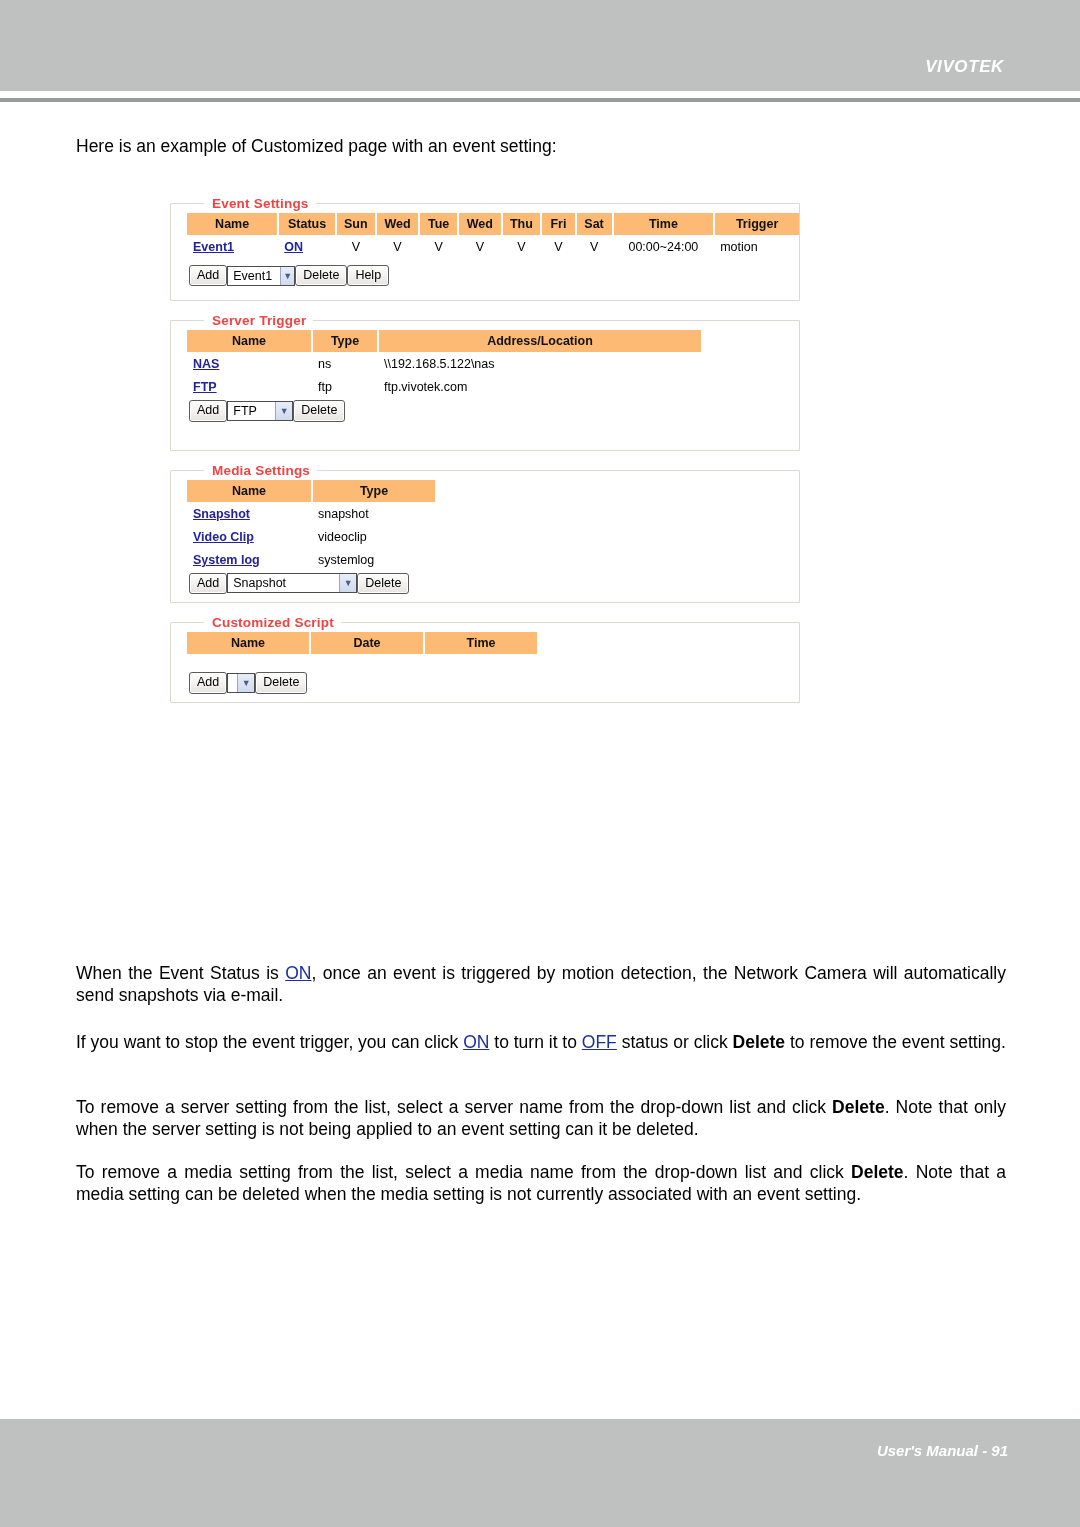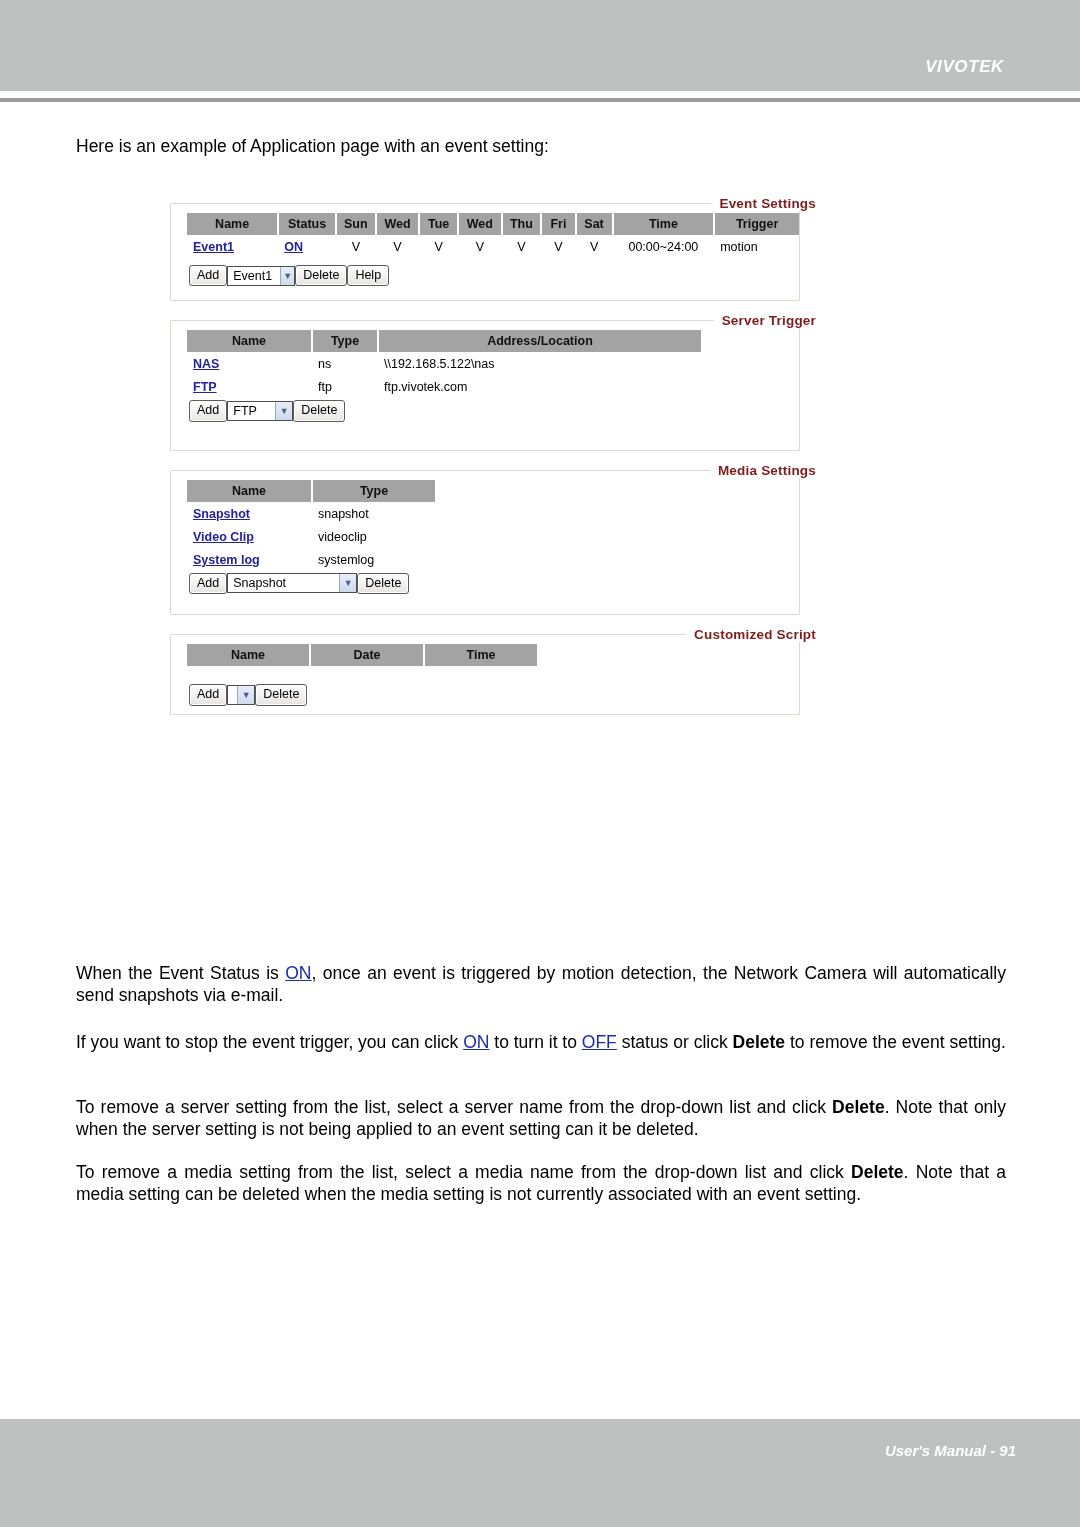--- a/index.html
+++ b/index.html
@@ -45,21 +45,21 @@
   
   .page-footer {
     position: absolute;
     left: 0; top: 1419px;
     width: 1080px;
     height: 108px;
     background: #bfc1c1;
   }
   .footer-text {
     position: absolute;
-    right: 64px;
+    right: 72px;
     top: 1443px;
     font-size: 15px;
     font-style: italic;
     font-weight: bold;
     color: #ffffff;
     line-height: 1;
   }
 
   
   .intro {
@@ -99,38 +99,37 @@
 
   fieldset.panel {
     border: 1px solid #ded9cf;
     border-radius: 1px;
     margin: 0 0 12px 0;
     padding: 0 0 14px 0;
     background: #ffffff;
     box-sizing: border-box;
   }
   fieldset.panel legend {
-    color: #7f1d1d;
+    color: #ef4444;
     font-size: 13.5px;
     font-weight: bold;
     padding: 0 7px 0 8px;
-    margin-left: 24px;
+    margin-left: 33px;
     letter-spacing: 0.2px;
-    text-align: right;
   }
   .panel-inner { padding: 2px 0 0 16px; }
 
   table.grid {
     border-collapse: collapse;
     border-spacing: 0;
     font-size: 12.5px;
     color: #000;
   }
   table.grid th {
-    background: #a3a3a3;
+    background: #fdba74;
     border-right: 2px solid #ffffff;
     font-weight: bold;
     font-size: 12.5px;
     text-align: center;
     padding: 4px 6px 4px 6px;
     color: #111;
     white-space: nowrap;
   }
   table.grid th:last-child { border-right: none; }
   table.grid td {
@@ -212,21 +211,21 @@
   .sel-w-empty { width: 28px; }
   .sel-w-empty .sel-val { padding-right: 0; }
 </style>
 </head>
 <body>
 
 <div class="page-header"></div>
 <div class="brand">VIVOTEK</div>
 <div class="header-rule"></div>
 
-<div class="intro">Here is an example of Application page with an event setting:</div>
+<div class="intro">Here is an example of Customized page with an event setting:</div>
 
 <div class="ui-shot">
 
   <fieldset class="panel">
     <legend>Event Settings</legend>
     <div class="panel-inner">
       <table class="grid">
         <thead>
           <tr>
             <th style="width:110px">Name</th>
@@ -300,21 +299,21 @@
         <span class="btn">Add</span>
         <span class="sel sel-w-ftp">
           <span class="sel-val">FTP</span>
           <span class="sel-arrow">▼</span>
         </span>
         <span class="btn">Delete</span>
       </div>
     </div>
   </fieldset>
 
-  <fieldset class="panel" style="padding-bottom:20px">
+  <fieldset class="panel" style="padding-bottom:8px">
     <legend>Media Settings</legend>
     <div class="panel-inner">
       <table class="grid">
         <thead>
           <tr>
             <th style="width:112px">Name</th>
             <th style="width:110px">Type</th>
           </tr>
         </thead>
         <tbody>

